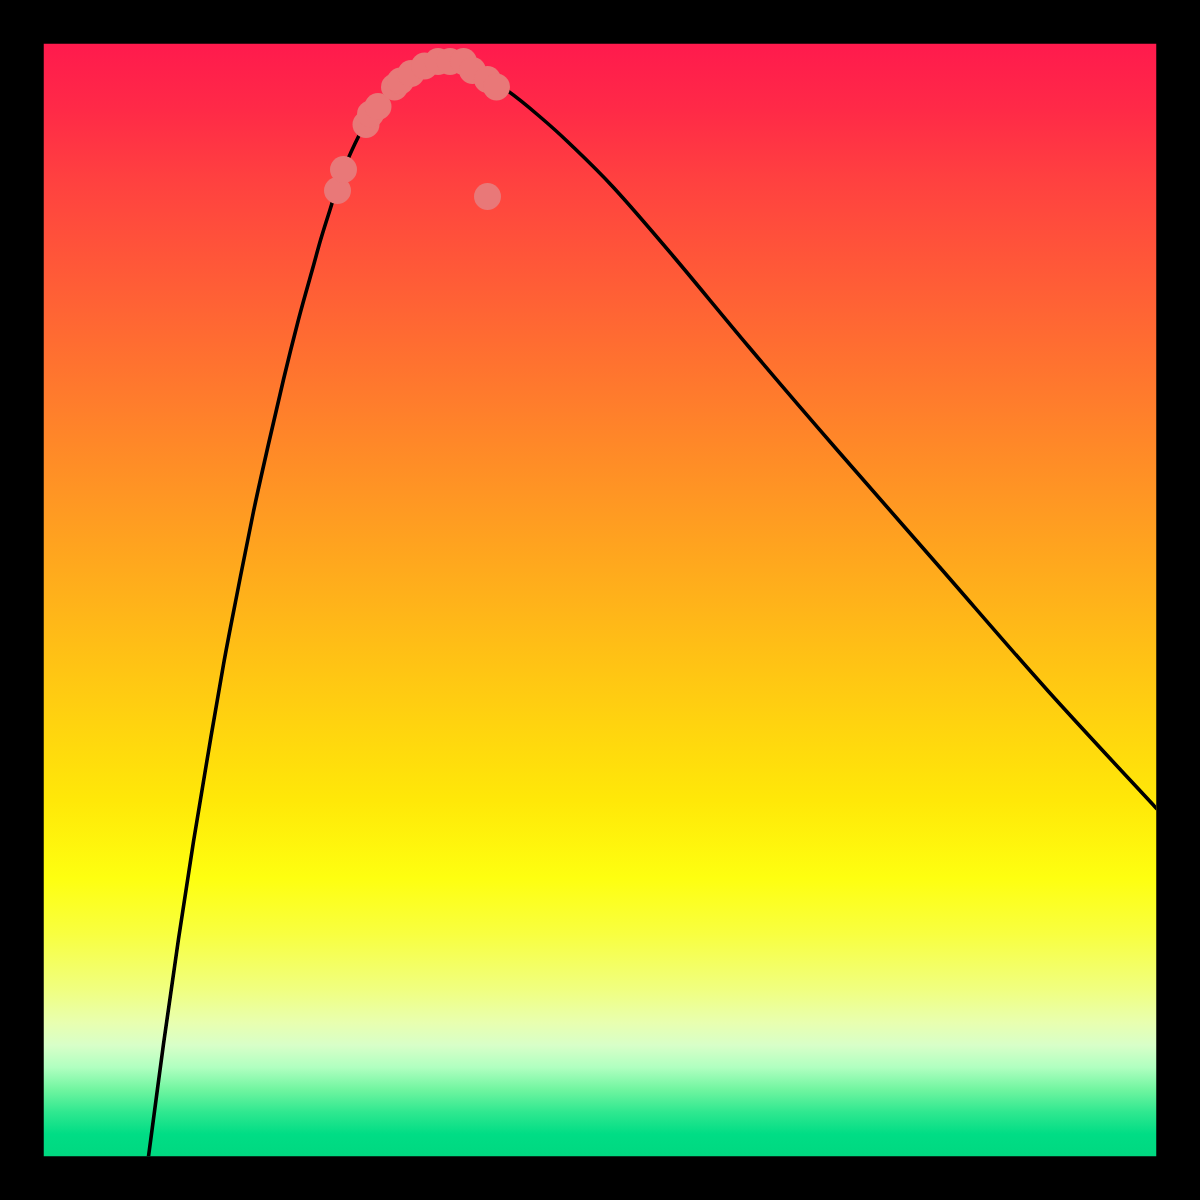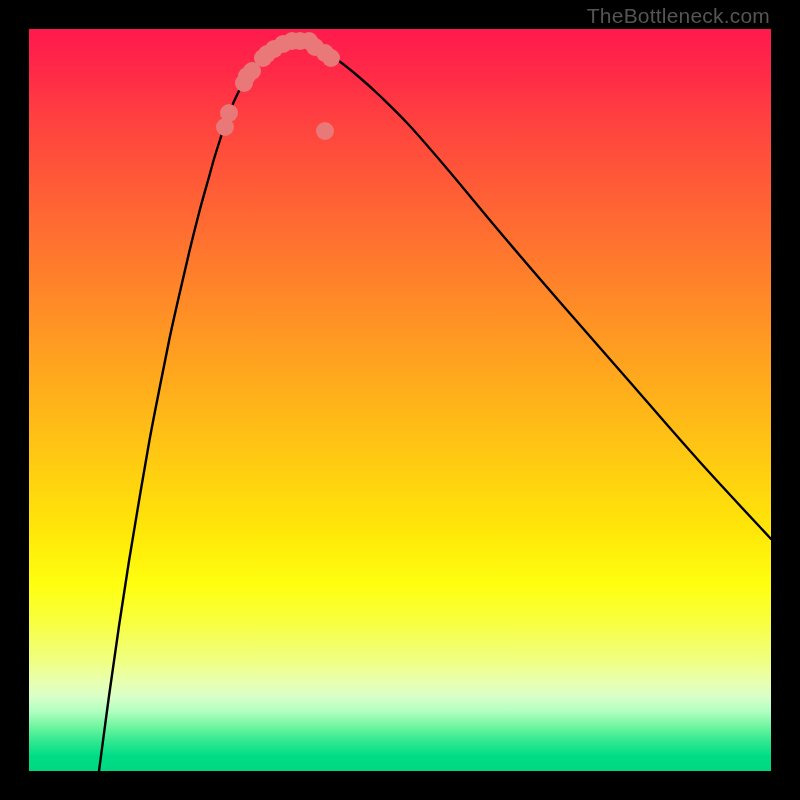--- a/index.html
+++ b/index.html
@@ -95,14 +95,13 @@
             <circle cx="271" cy="12" r="9" fill="#e97878"></circle>
             <circle cx="280" cy="12" r="9" fill="#e97878"></circle>
             <circle cx="286" cy="18" r="9" fill="#e97878"></circle>
             <circle cx="296" cy="24" r="9" fill="#e97878"></circle>
             <circle cx="302" cy="29" r="9" fill="#e97878"></circle>
             <circle cx="296" cy="102" r="9" fill="#e97878"></circle>
           </g>
       </svg>
     </div>
   </div>
-  <div class="credit">TheBottleneck.com</div>
 </div>
 
 </body></html>

